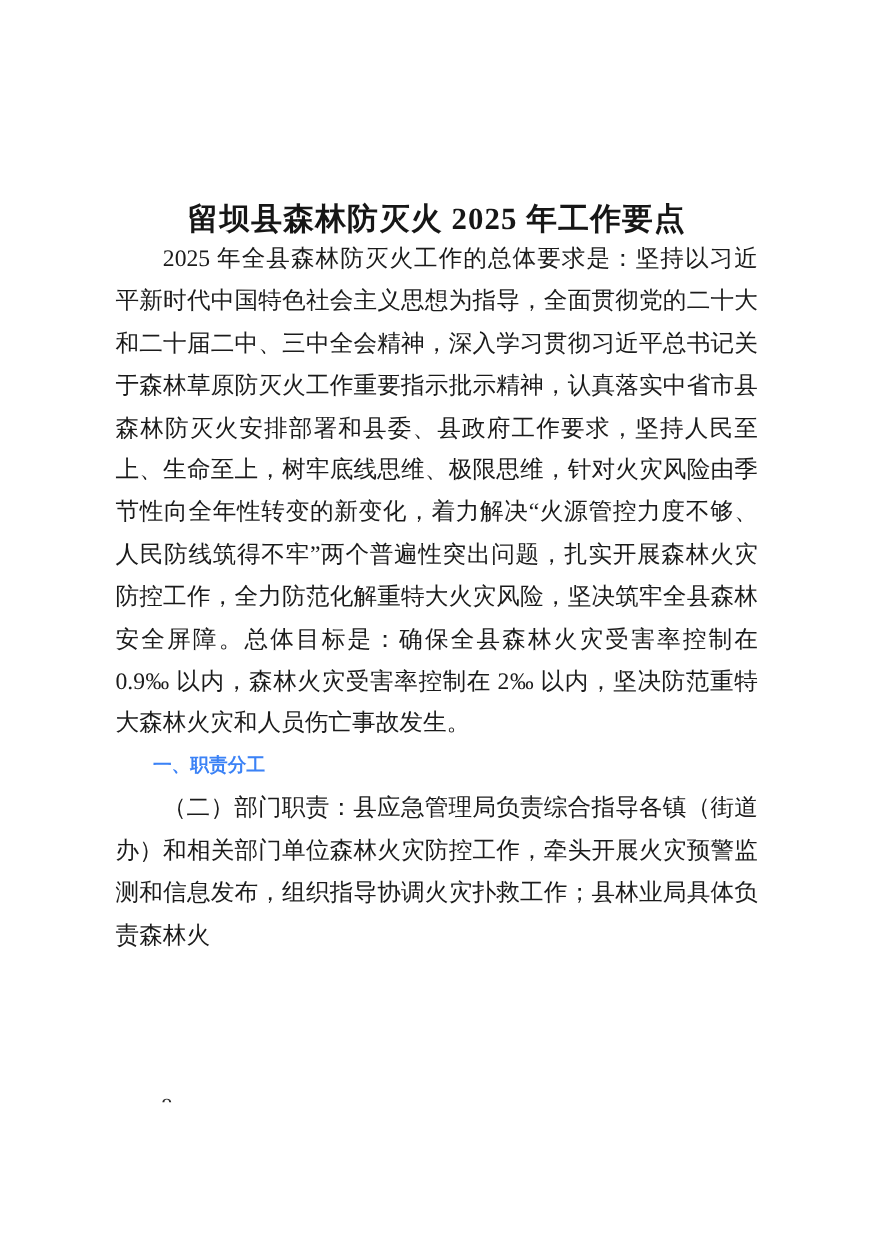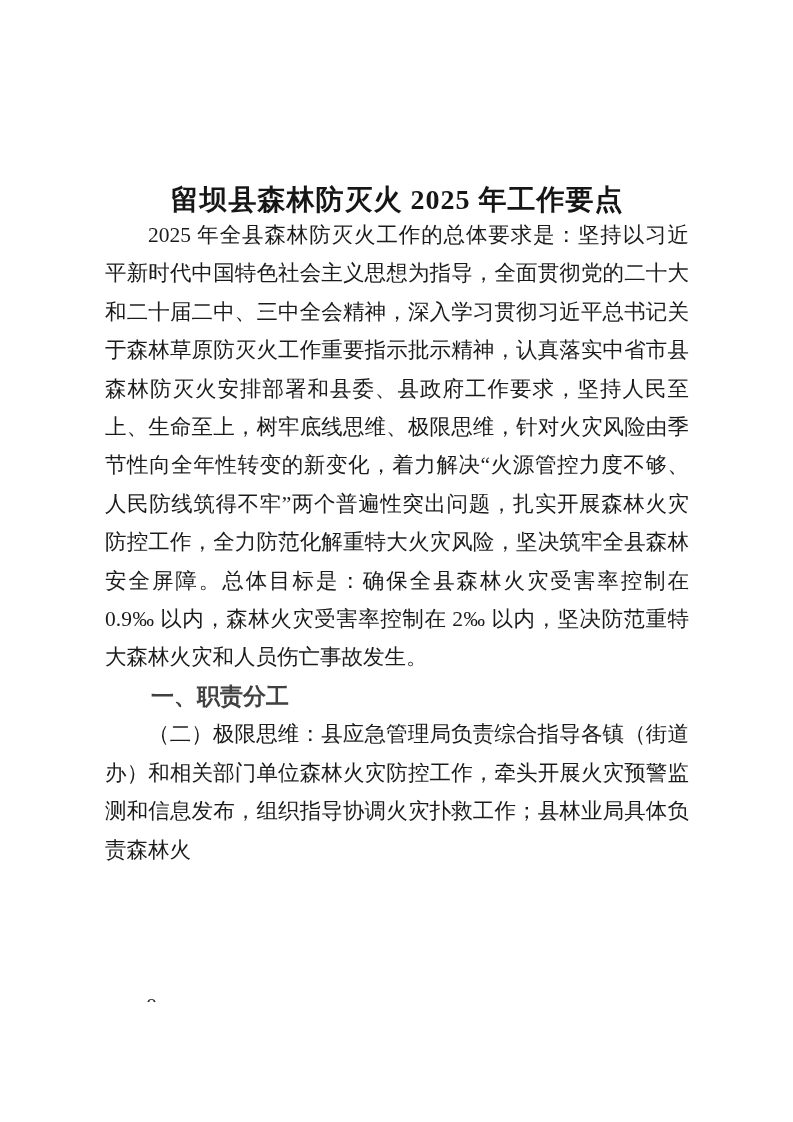--- a/index.html
+++ b/index.html
@@ -43,23 +43,23 @@
     margin: 0;
     padding: 0;
     text-indent: 2em;
   }
   .section-heading {
     margin: 0;
     padding: 0;
     text-indent: 2em;
     font-family: "Liberation Sans", "DejaVu Sans", sans-serif;
     font-weight: 700;
-    font-size: 23px;
+    font-size: 17px;
     line-height: 38.4px;
-    color: #404040;
+    color: #3b82f6;
   }
   .page-number {
     position: absolute;
     left: 116px;
     top: 992px;
     font-family: "Liberation Serif", "DejaVu Serif", serif;
     font-size: 21px;
     line-height: 28px;
     letter-spacing: 2px;
     color: #2a2a2a;
@@ -73,19 +73,19 @@
 
   <h1 class="doc-title">留坝县森林防灭火 2025 年工作要点</h1>
 
   <div class="doc-body">
 
     <p class="para">2025 年全县森林防灭火工作的总体要求是：坚持以习近平新时代中国特色社会主义思想为指导，全面贯彻党的二十大和二十届二中、三中全会精神，深入学习贯彻习近平总书记关于森林草原防灭火工作重要指示批示精神，认真落实中省市县森林防灭火安排部署和县委、县政府工作要求，坚持人民至上、生命至上，树牢底线思维、极限思维，针对火灾风险由季节性向全年性转变的新变化，着力解决“火源管控力度不够、人民防线筑得不牢”两个普遍性突出问题，扎实开展森林火灾防控工作，全力防范化解重特大火灾风险，坚决筑牢全县森林安全屏障。总体目标是：确保全县森林火灾受害率控制在 0.9‰ 以内，森林火灾受害率控制在 2‰ 以内，坚决防范重特大森林火灾和人员伤亡事故发生。</p>
 
     <h2 class="section-heading">一、职责分工</h2>
 
 
-    <p class="para">（二）极限思维：县应急管理局负责综合指导各镇（街道办）和相关部门单位森林火灾防控工作，牵头开展火灾预警监测和信息发布，组织指导协调火灾扑救工作；县林业局具体负责森林火</p>
+    <p class="para">（二）部门职责：县应急管理局负责综合指导各镇（街道办）和相关部门单位森林火灾防控工作，牵头开展火灾预警监测和信息发布，组织指导协调火灾扑救工作；县林业局具体负责森林火</p>
 
   </div>
 
   <div class="page-number">— 8 —</div>
 
 </div>
 
 </body></html>

